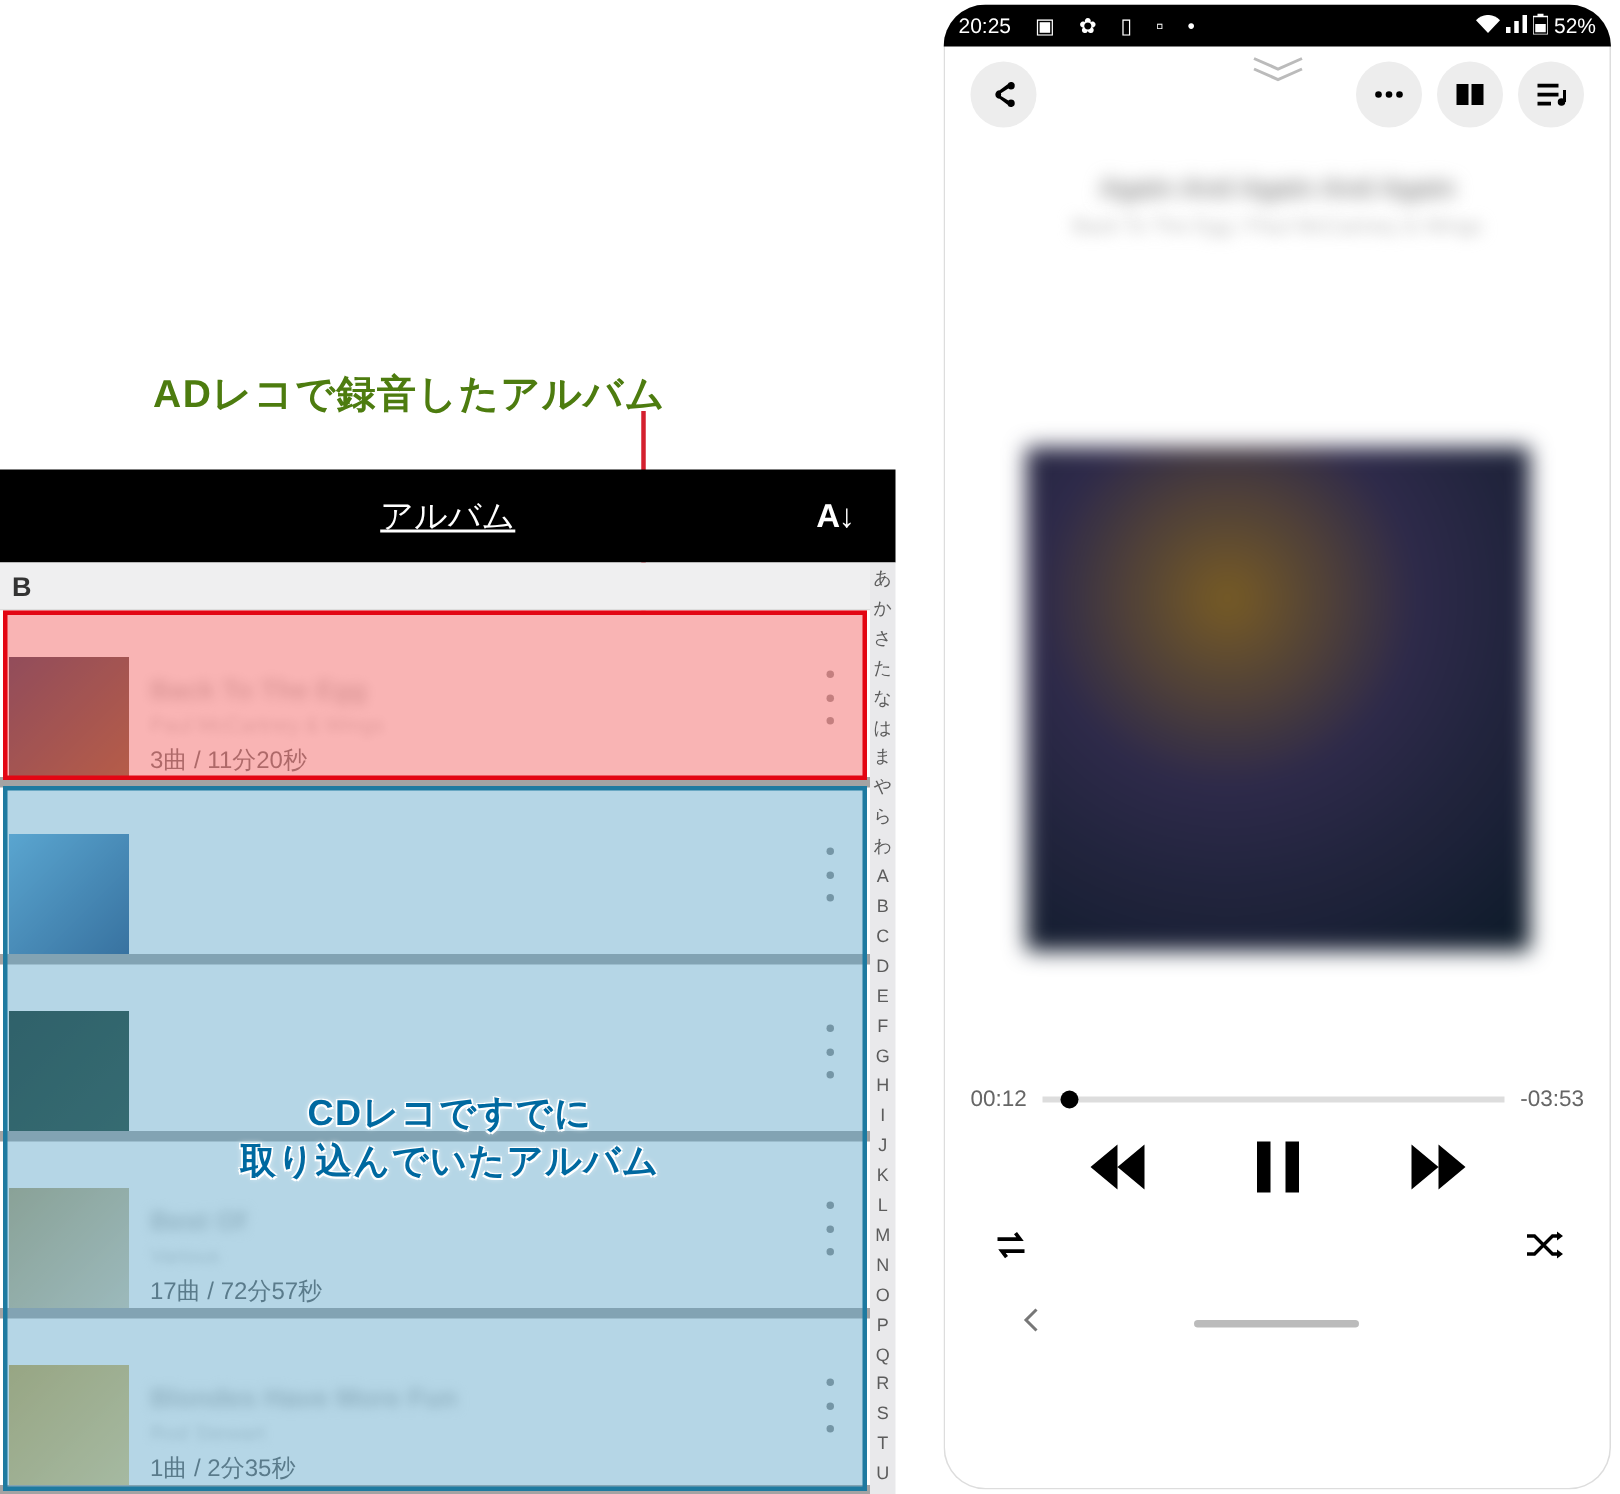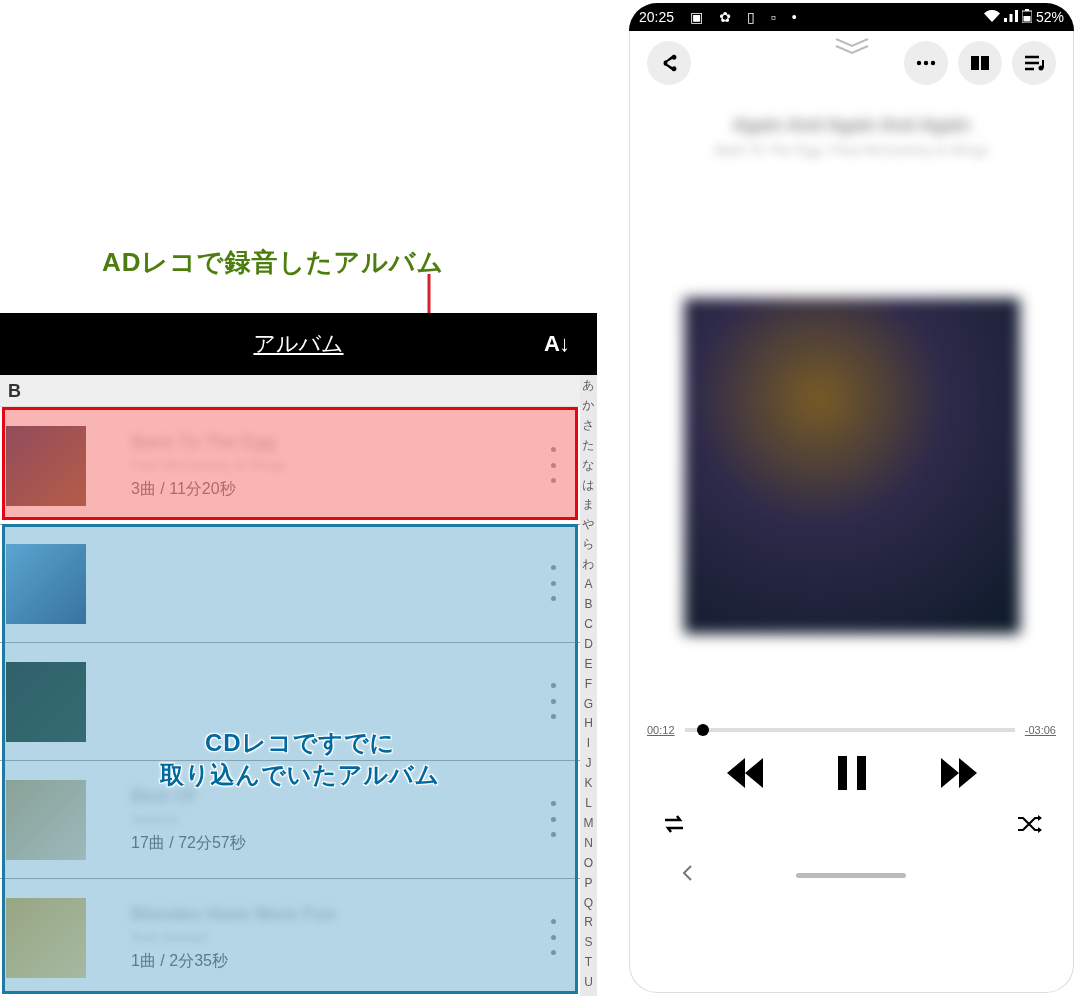--- a/index.html
+++ b/index.html
@@ -97,25 +97,24 @@
     text-align: center;
     line-height: 1;
     display: flex;
     flex-direction: column;
     justify-content: flex-start;
     padding-top: 4px;
   }
   .kana-index span { height: 22px; }
   .row {
     display: flex;
-    align-items: center;
+    align-items: flex-end;
     height: 118px;
-    border-bottom: 1px solid #a3a3a3;
+    border-bottom: 7px solid #a3a3a3;
     position: relative;
-    gap: 31px;
   }
   .thumb {
     width: 80px;
     height: 80px;
     margin: 0 14px 0 6px;
     background: #444;
     flex-shrink: 0;
   }
   .thumb.t1 { background: linear-gradient(135deg,#1b1a3a,#6a3d11);}
   .thumb.t2 { background: linear-gradient(135deg,#5aa7d7,#1c4a80);}
@@ -242,21 +241,21 @@
   .art {
     width: 336px; height: 336px;
     margin: 140px auto 0;
     background: radial-gradient(circle at 40% 30%, #7a5b1e 0%, #2e2a4d 40%, #0b1a2a 100%);
     filter: blur(7px) saturate(.9);
     border-radius: 2px;
   }
   .seek {
     display:flex; align-items:center; justify-content:space-between;
     padding: 90px 18px 0;
-    font-size:11px; color:#666;text-decoration:underline;
+    font-size:15px; color:#666;
   }
   .seek .bar {
     flex:1; height:4px; background:#ddd; margin:0 10px; position:relative;
   }
   .seek .bar .thumb-dot { position:absolute; left:12px; top:-4px; width:12px; height:12px; background:#000; border-radius:50%; transform:rotate(45deg);}
   .controls {
     display:flex; align-items:center; justify-content:center; gap:70px;
     margin-top:18px;
   }
   .controls svg { fill:#000; }
@@ -459,21 +458,21 @@
   <div class="player-title">Again And Again And Again</div>
   <div class="player-sub">Back To The Egg / Paul McCartney &amp; Wings</div>
 
   <div class="art"></div>
 
   <div class="seek">
     <span>00:12</span>
     <div class="bar">
         <div class="thumb-dot"></div>
       </div>
-    <span>-03:06</span>
+    <span>-03:53</span>
   </div>
 
   <div class="controls">
     <span>
       <svg width="40" height="34" viewBox="0 0 40 34">
           <path d="M20 17L38 2v30zM2 17L20 2v30z"></path>
         </svg>
     </span>
     <span>
       <svg width="34" height="38" viewBox="0 0 34 38">

